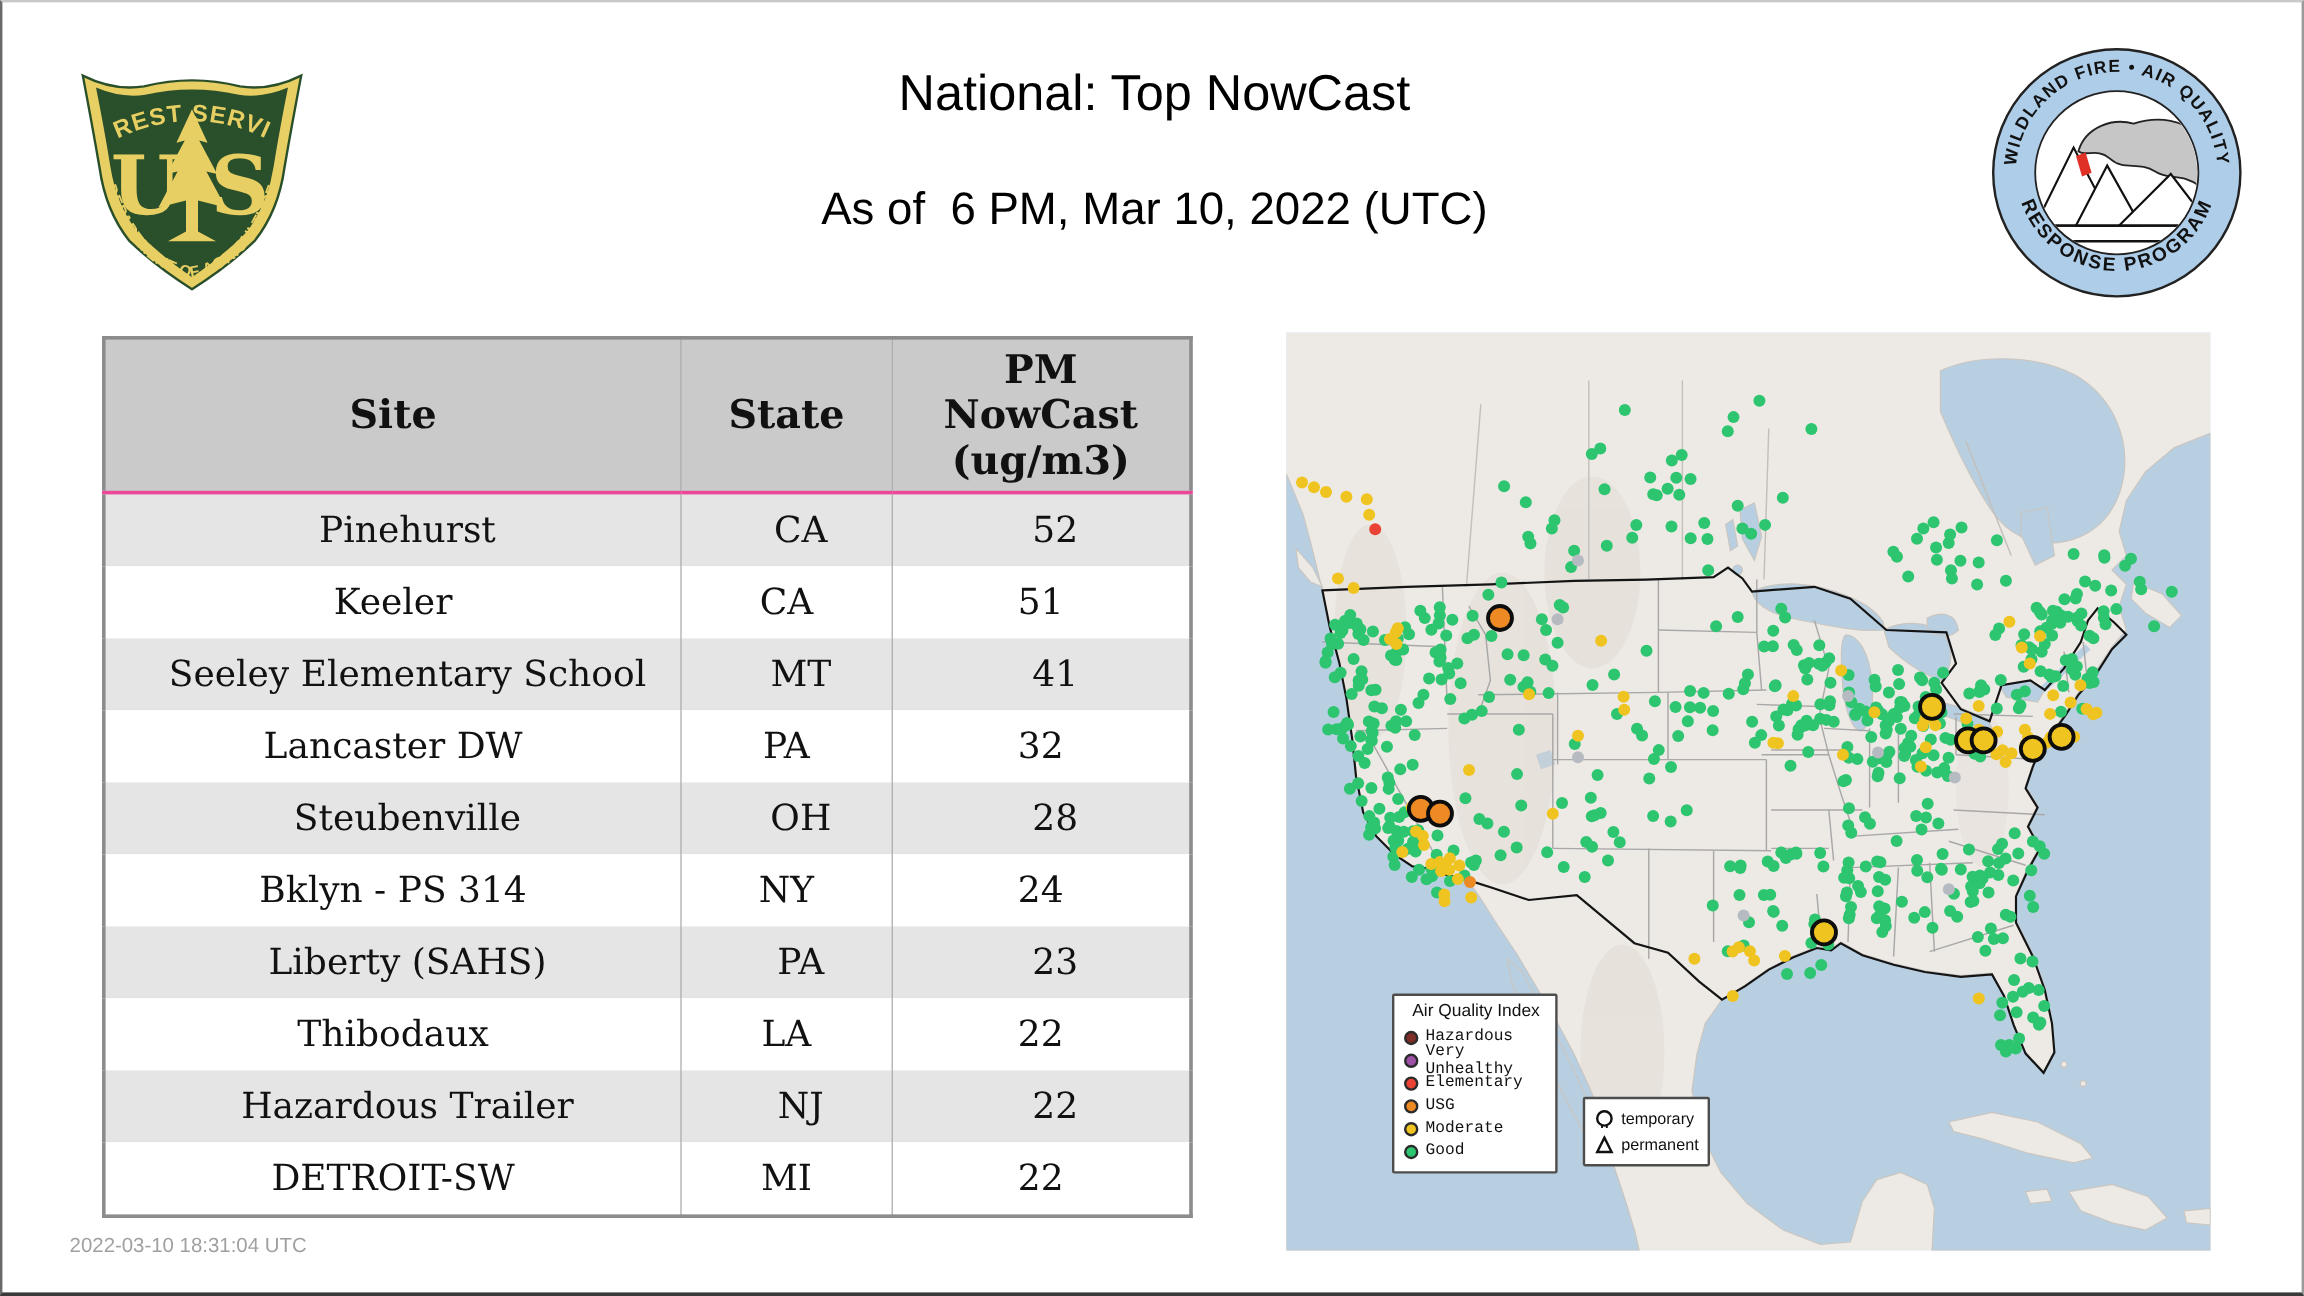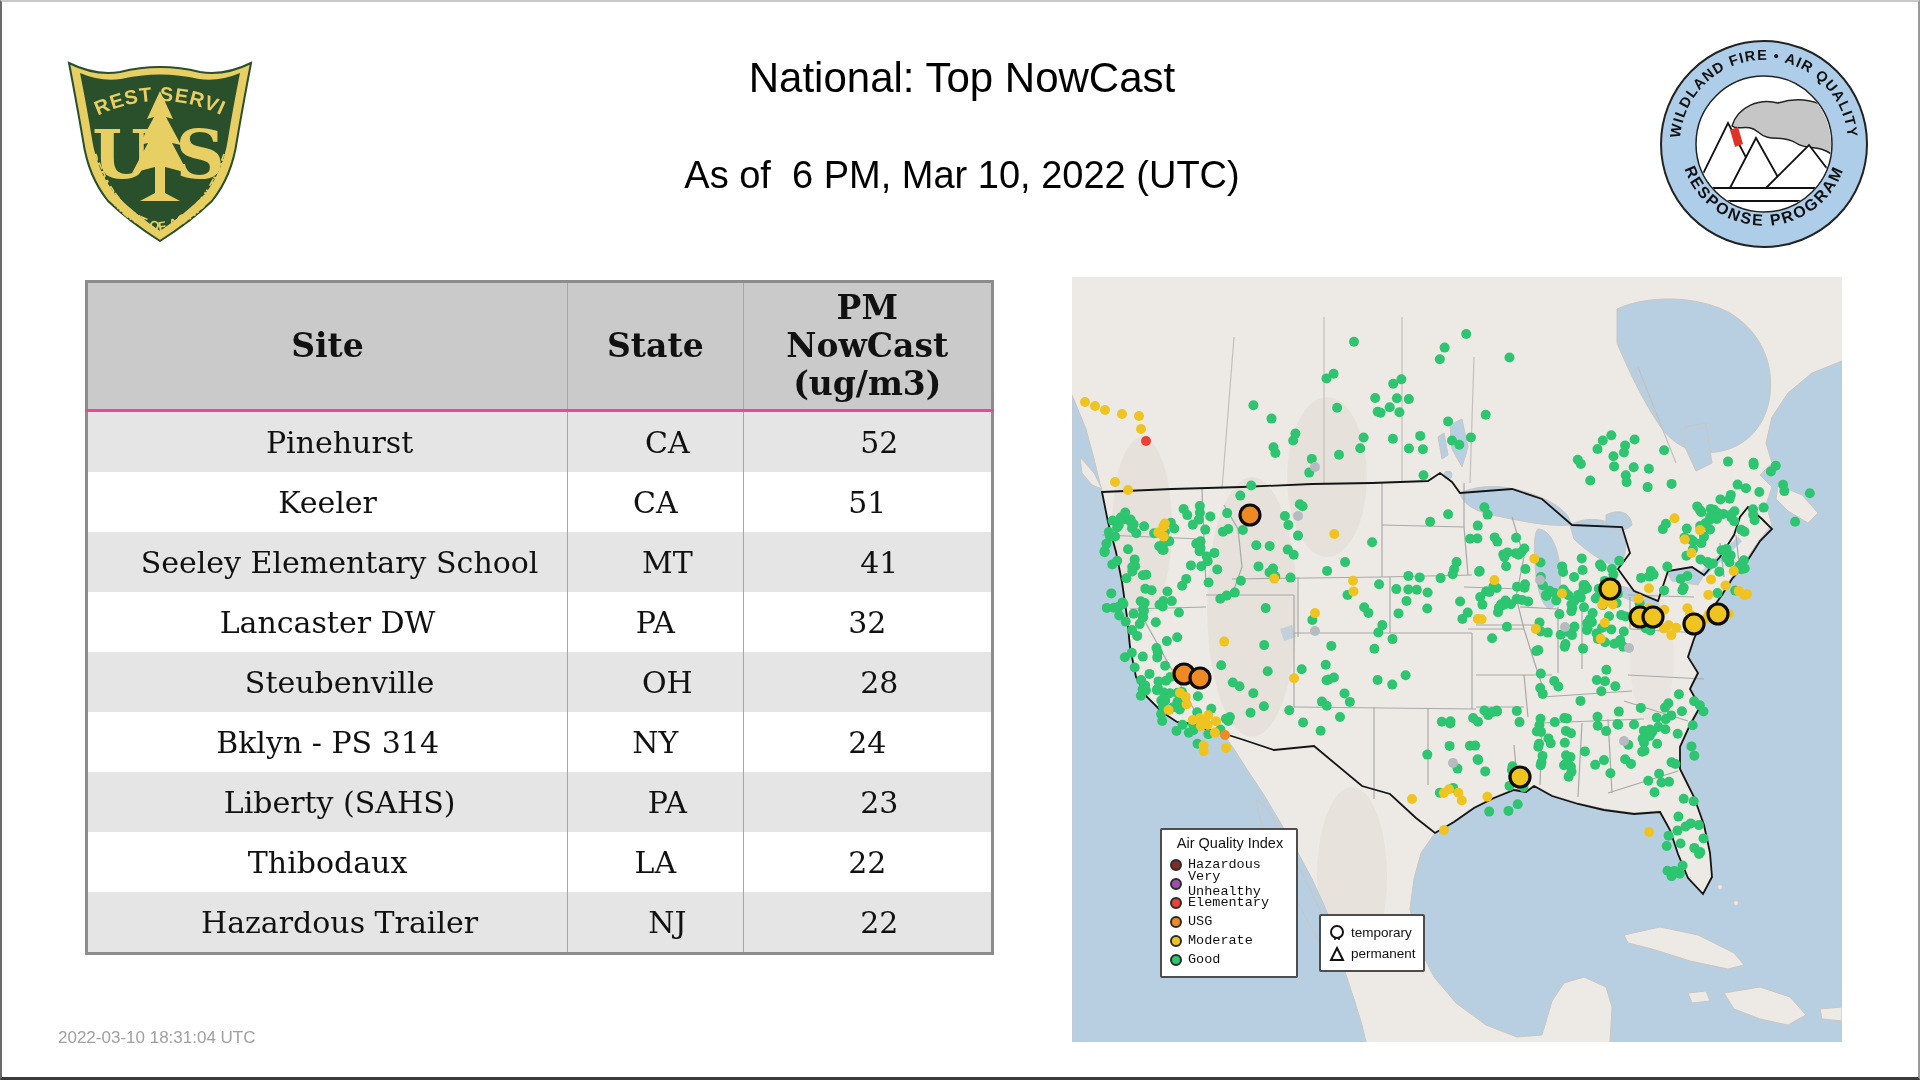--- a/index.html
+++ b/index.html
@@ -177,20 +177,25 @@
           <td class="c-pm">23</td>
         </tr>
         <tr class="even">
           <td class="c-site">Thibodaux</td>
           <td class="c-state">LA</td>
           <td class="c-pm">22</td>
         </tr>
         <tr class="odd">
           <td class="c-site">Hazardous Trailer</td>
           <td class="c-state">NJ</td>
+          <td class="c-pm">22</td>
+        </tr>
+        <tr class="even">
+          <td class="c-site">DETROIT-SW</td>
+          <td class="c-state">MI</td>
           <td class="c-pm">22</td>
         </tr>
       </tbody>
   </table>
 
   <div class="map-wrap">
     <svg id="map-svg" width="770" height="765" viewBox="0 0 770 765">
 
       <rect x="0" y="0" width="770" height="765" fill="#b8cfe2"></rect>
       <rect x="0" y="0" width="770" height="765" fill="#edeae5"></rect>

